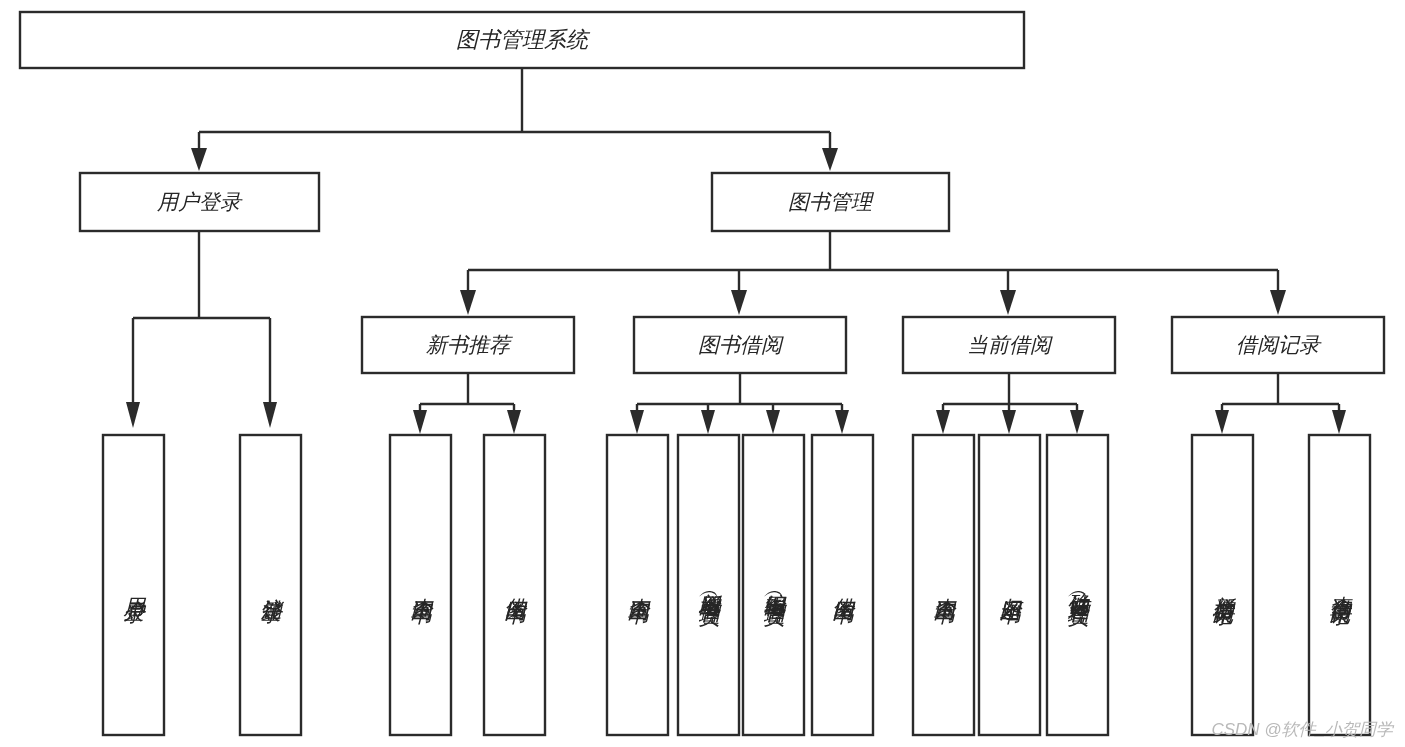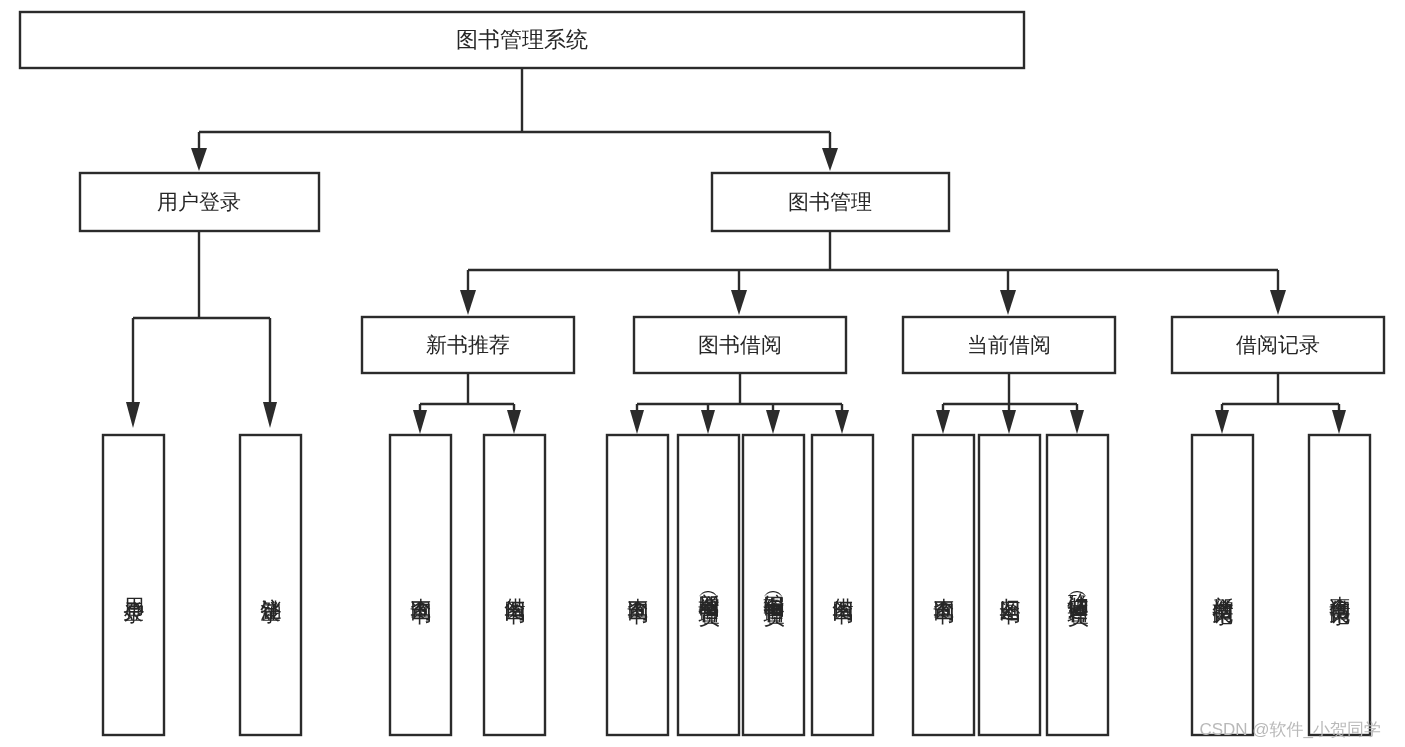--- a/index.html
+++ b/index.html
@@ -9,20 +9,21 @@
   }
   body {
     font-family: "Liberation Sans", "DejaVu Sans", sans-serif;
   }
   #diagram-root {
     position: relative;
     width: 1405px;
     height: 747px;
     background: #ffffff;
     overflow: hidden;
+    font-style: italic;
   }
   #flow-svg {
     position: absolute;
     left: 0;
     top: 0;
     width: 1405px;
     height: 747px;
   }
   .node-box {
     fill: #ffffff;
@@ -60,21 +61,21 @@
     font-family: "Liberation Sans", "DejaVu Sans", sans-serif;
     font-size: 21px;
     line-height: 1.18;
     color: #262626;
     letter-spacing: 2px;
     white-space: nowrap;
     pointer-events: none;
   }
   #watermark {
     position: absolute;
-    right: 24px;
+    right: 12px;
     bottom: 6px;
     font-family: "Liberation Sans", "DejaVu Sans", sans-serif;
     font-size: 17px;
     color: #b9b9b9;
     white-space: nowrap;
     user-select: none;
   }
 </style>
 </head>
 <body>

